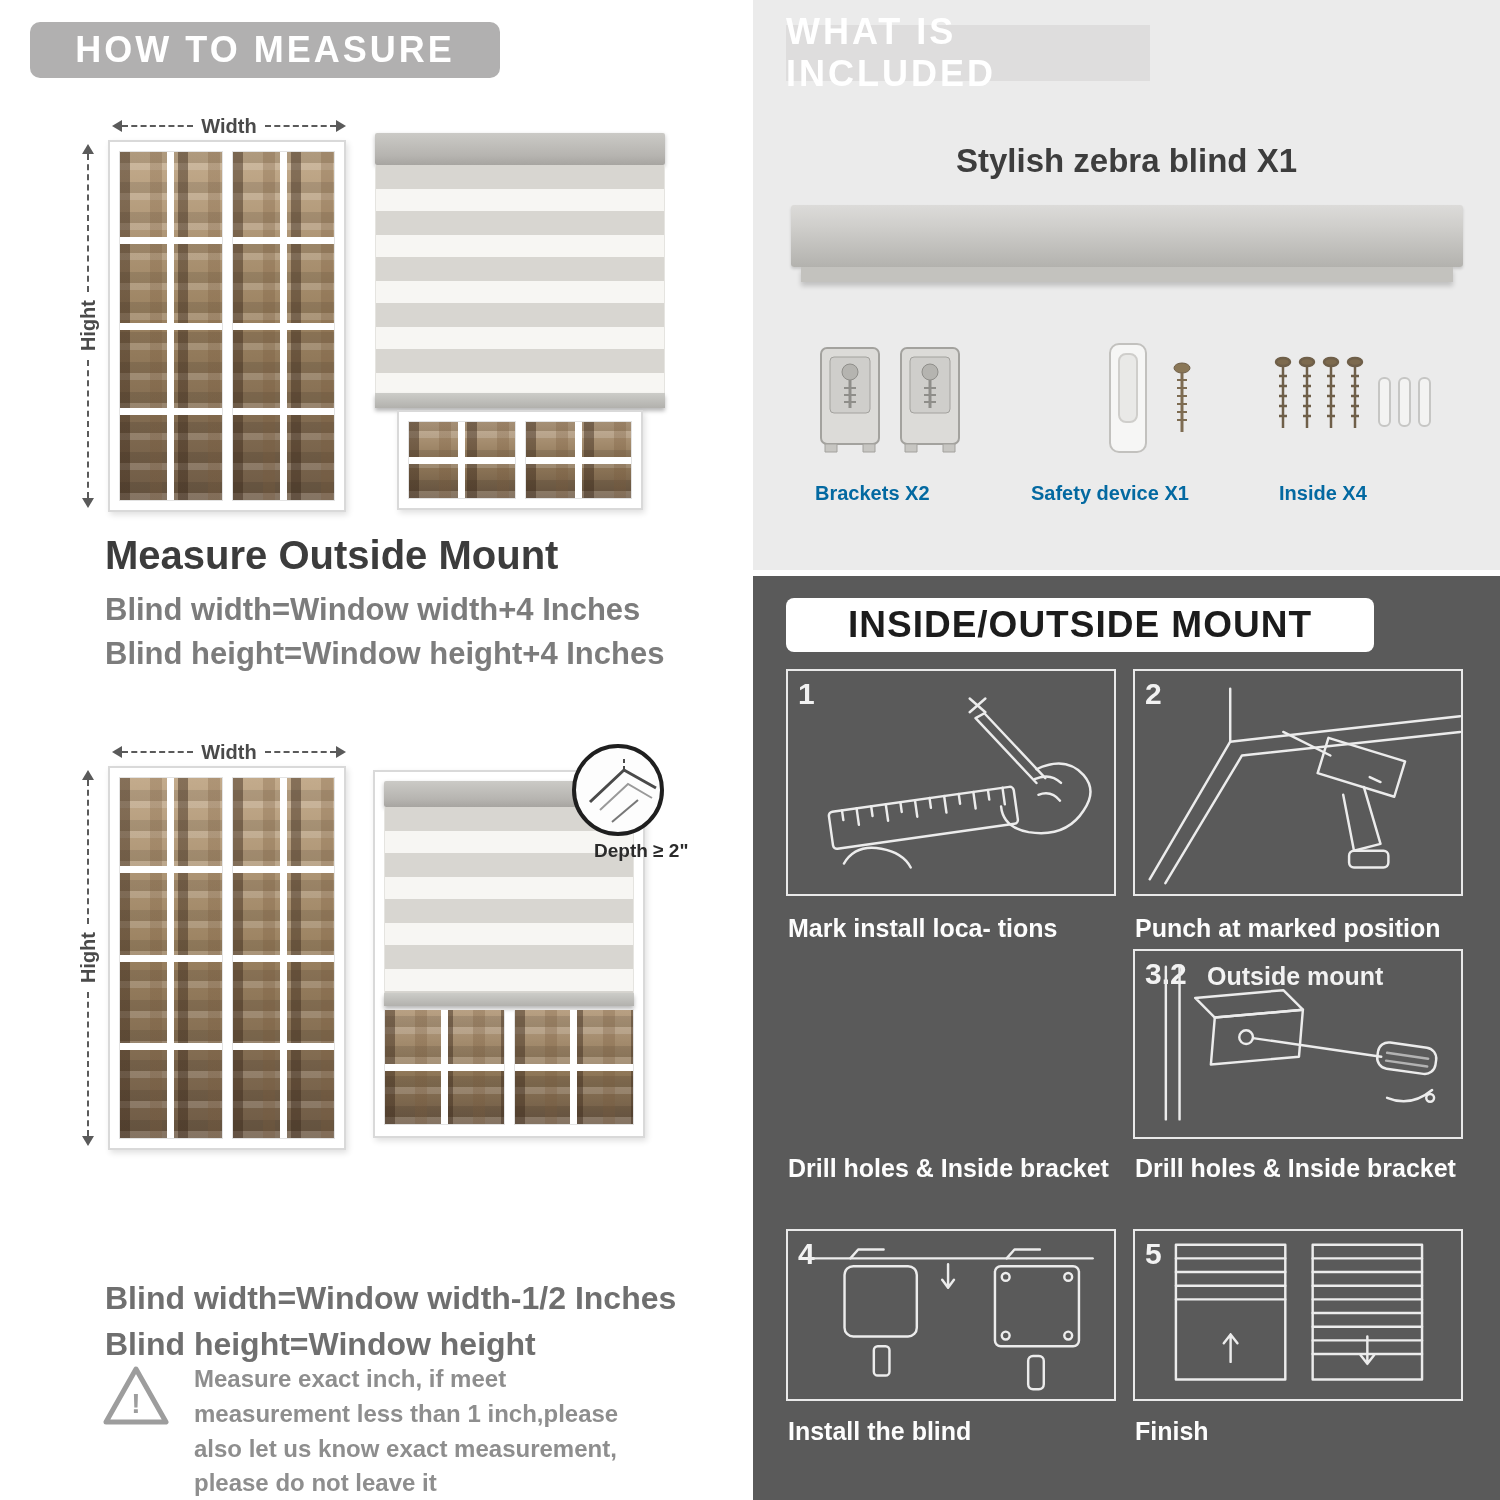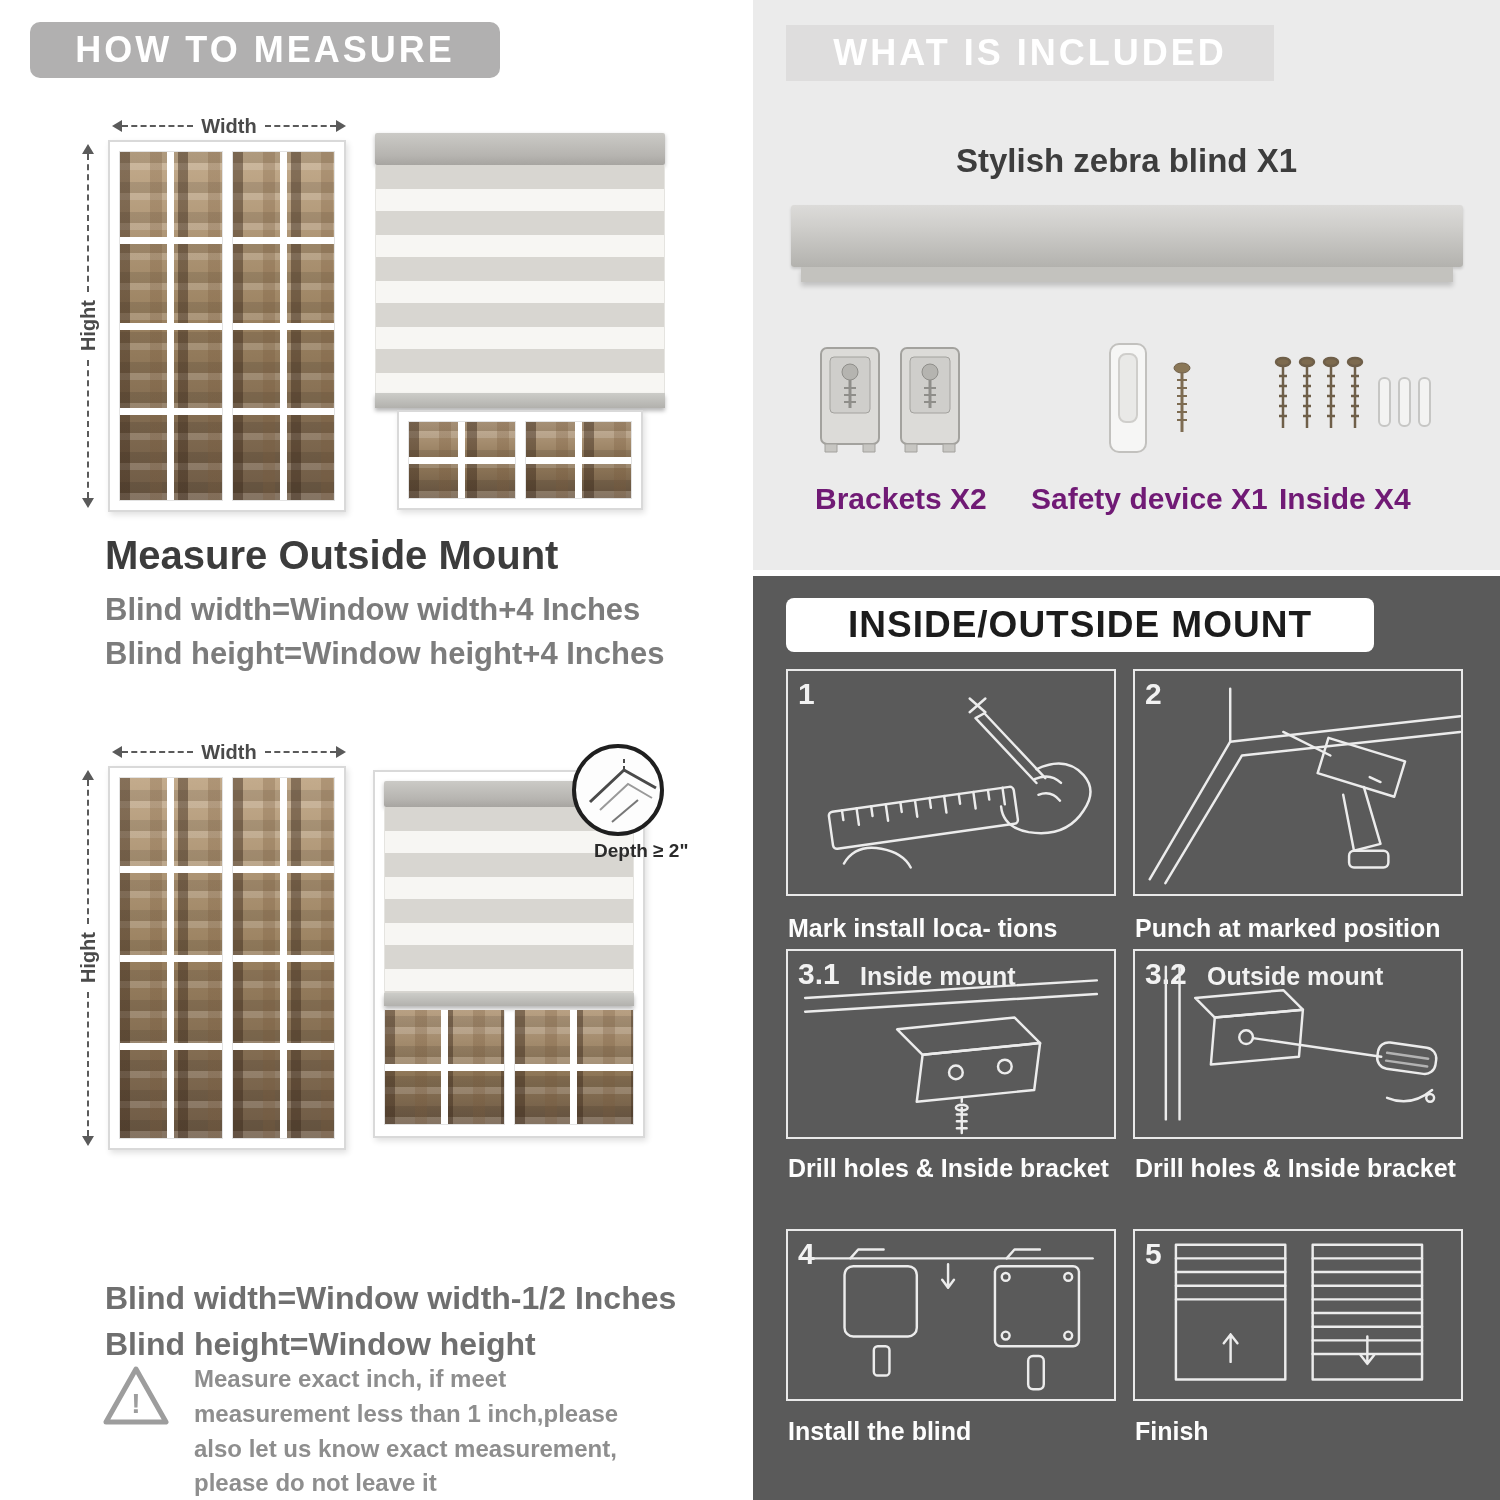--- a/index.html
+++ b/index.html
@@ -77,31 +77,31 @@
     background:#fdfdfd;box-sizing:border-box;overflow:hidden;
   }
   .depth-label{position:absolute;font-size:19px;font-weight:bold;color:#2b2b2b;white-space:nowrap;}
 
   .warn-wrap{position:absolute;left:100px;top:1362px;width:560px;display:flex;gap:22px;align-items:flex-start;}
   .warn-text{font-size:24px;font-weight:bold;color:#8e8e8e;line-height:1.45;width:452px;}
 
   
   .right-top{position:absolute;left:753px;top:0;width:747px;height:570px;background:#ebebeb;}
   .pill-light{
-    position:absolute;left:33px;top:25px;width:488px;height:56px;background:#dedddd;
+    position:absolute;left:33px;top:25px;width:364px;height:56px;background:#dedddd;
     border-radius:0;color:#fff;font-size:36px;font-weight:bold;letter-spacing:3px;
     display:flex;align-items:center;justify-content:center;
   }
   .product-title{position:absolute;left:0;right:0;top:142px;text-align:center;font-size:33px;font-weight:bold;color:#3d3d3d;}
   .rail-top{position:absolute;left:38px;top:205px;width:672px;height:62px;border-radius:3px;
     background:linear-gradient(180deg,#dcdbd9 0%,#cfcecb 35%,#b3b2ae 100%);
     box-shadow:0 2px 3px rgba(0,0,0,.15);}
   .rail-lip{position:absolute;left:48px;top:267px;width:652px;height:15px;background:#c3c2be;
     box-shadow:0 4px 5px rgba(0,0,0,.18);}
-  .item-label{position:absolute;font-size:30px;font-weight:bold;color:#701a75;white-space:nowrap;}
+  .item-label{position:absolute;font-size:20px;font-weight:bold;color:#0369a1;white-space:nowrap;}
 
   
   .right-bottom{position:absolute;left:753px;top:576px;width:747px;height:924px;background:#5a5a5a;}
   .pill-white{
     position:absolute;left:33px;top:22px;width:588px;height:54px;background:#ffffff;
     border-radius:8px;color:#1c1c1c;font-size:37px;font-weight:bold;letter-spacing:1px;
     display:flex;align-items:center;justify-content:center;
   }
   .step-box{position:absolute;border:2px solid #e9e9e9;box-sizing:border-box;}
   .step-num{position:absolute;left:10px;top:6px;font-size:30px;font-weight:bold;color:#f2f2f2;}
@@ -305,36 +305,20 @@
         <path d="M150,62 L198,86"></path>
         <path d="M196,68 l78,24 -11,36 -78,-24 z"></path>
         <path d="M232,118 l17,58 -27,7 -11,-57"></path>
         <rect x="217" y="183" width="40" height="17" rx="5"></rect>
         <path d="M238,108 l11,5"></path>
       </g>
     </svg>
   </div>
   <div class="step-caption" style="left:382px;top:330px;">Punch at  marked position</div>
 
-  <div class="step-box" style="left:33px;top:373px;width:330px;height:190px;">
-    <span class="step-num">3.1</span>
-    <span class="step-tag">Inside mount</span>
-    <svg class="step-art" viewBox="0 0 330 190">
-      <g class="lineart">
-        <path d="M16,48 L314,30 M16,62 L314,44"></path>
-        <path d="M110,80 L230,68 L256,94 L136,106 Z"></path>
-        <path d="M136,106 L256,94 L250,142 L130,154 Z"></path>
-        <circle cx="170" cy="124" r="7"></circle>
-        <circle cx="220" cy="118" r="7"></circle>
-        <path d="M176,150 v8" stroke-dasharray="4 4"></path>
-        <ellipse cx="176" cy="160" rx="6" ry="3"></ellipse>
-        <path d="M176,160 v26 M171,167 h10 M171,174 h10 M171,181 h10"></path>
-      </g>
-    </svg>
-  </div>
   <div class="step-caption" style="left:35px;top:570px;">Drill holes &amp;  Inside bracket</div>
 
   <div class="step-box" style="left:380px;top:373px;width:330px;height:190px;">
     <span class="step-num">3.2</span>
     <span class="step-tag">Outside mount</span>
     <svg class="step-art" viewBox="0 0 330 190">
       <g class="lineart">
         <path d="M30,16 V172 M44,16 V172"></path>
         <path d="M60,48 L150,40 L170,60 L80,68 Z"></path>
         <path d="M80,68 L170,60 L166,108 L76,116 Z"></path>

